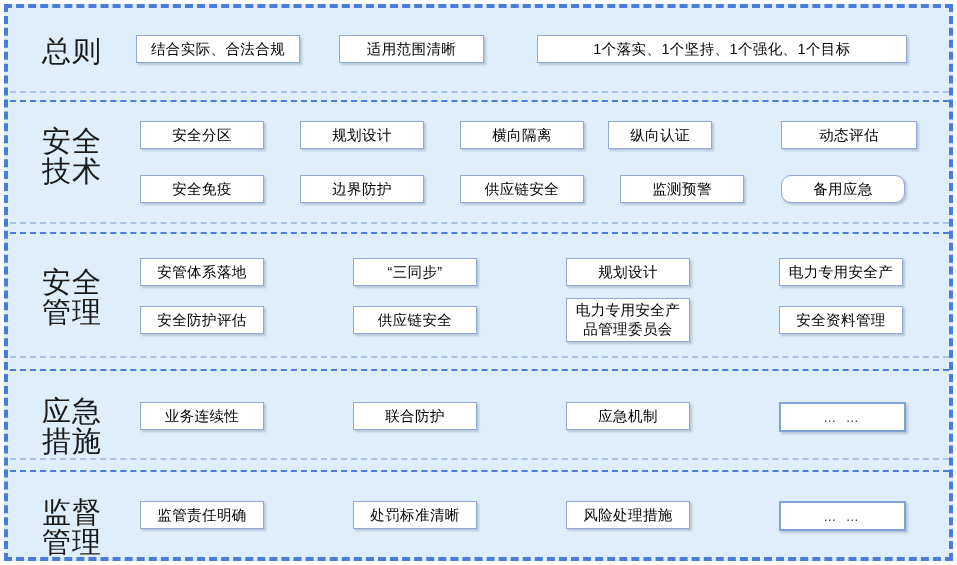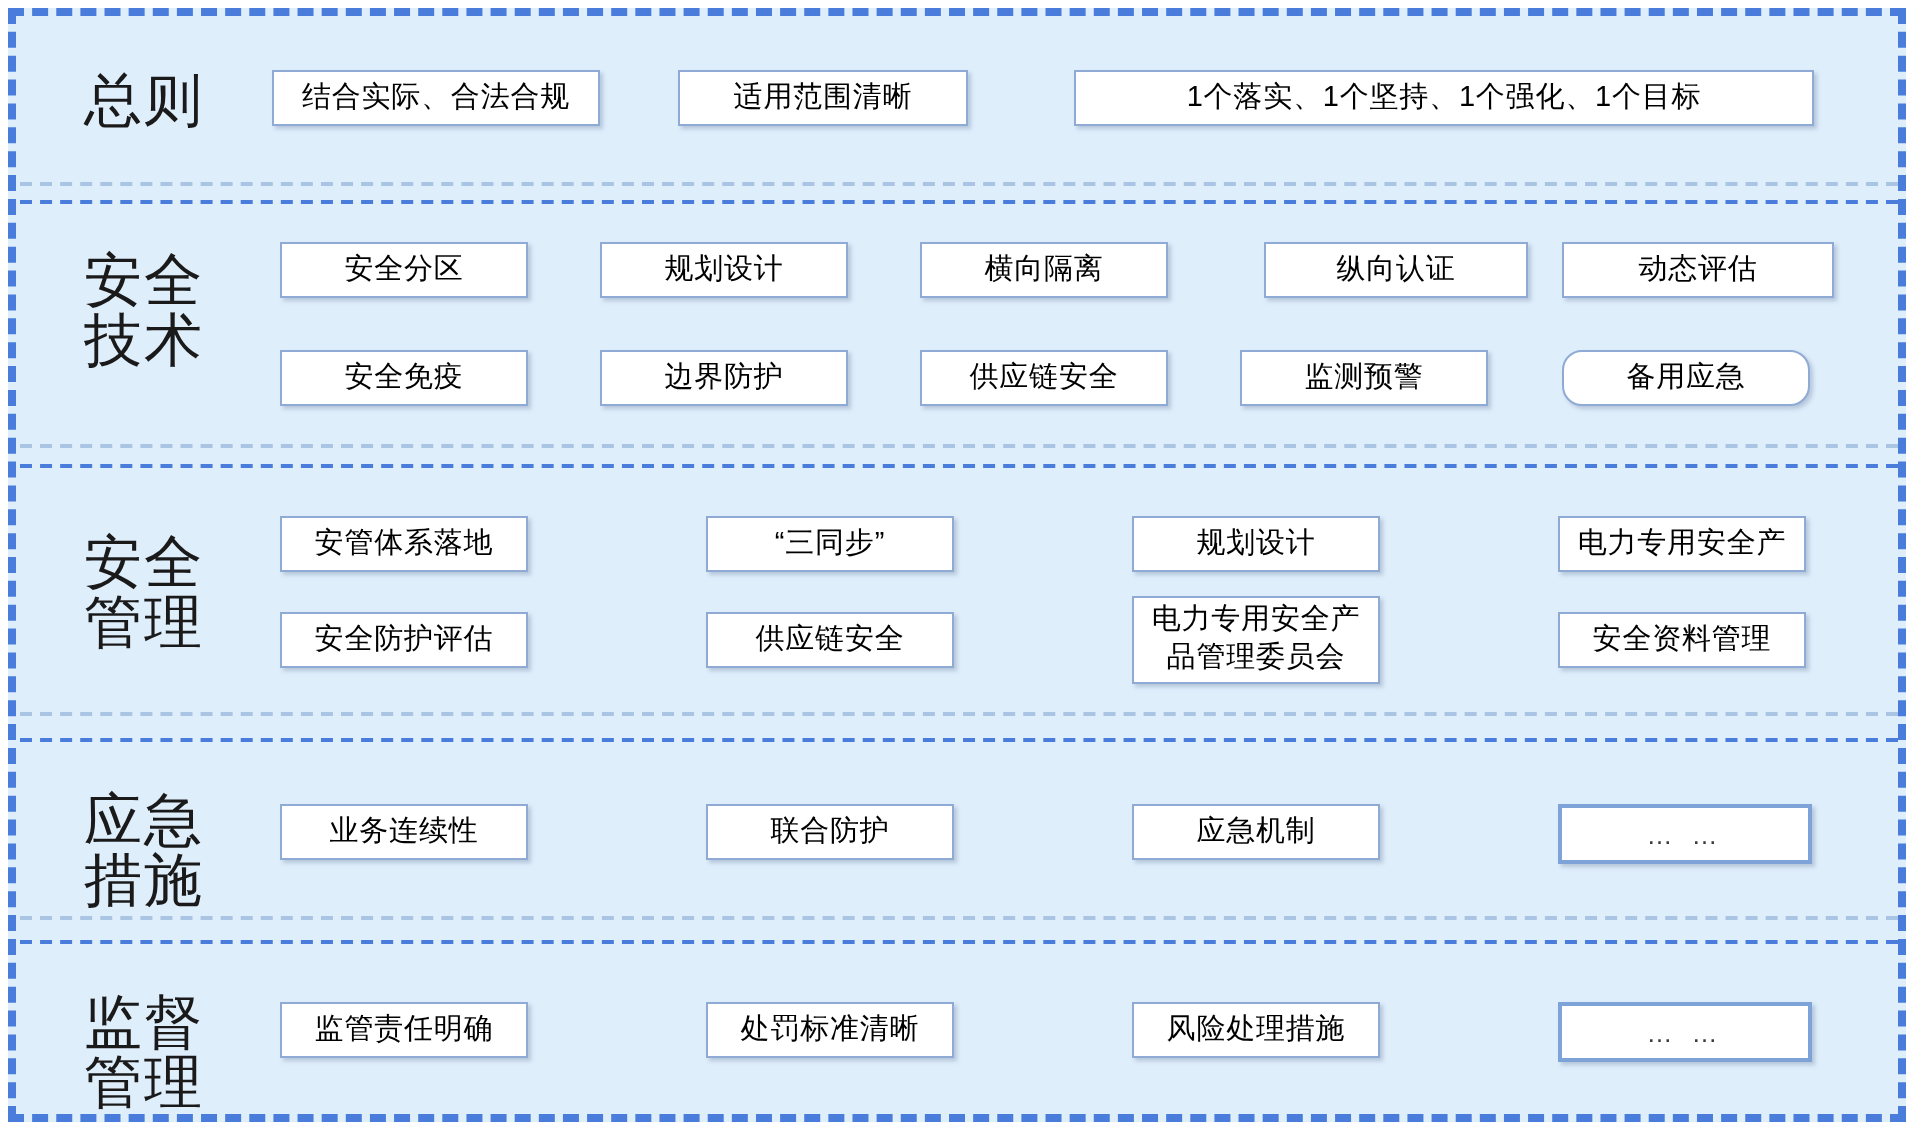--- a/index.html
+++ b/index.html
@@ -97,21 +97,21 @@
   <div class="box" style="left:339px; top:35px; width:145px; height:28px;">适用范围清晰</div>
   <div class="box" style="left:537px; top:35px; width:370px; height:28px;">1个落实、1个坚持、1个强化、1个目标</div>
   <div class="sep-light" style="top:91px;"></div>
   <div class="sep-dark" style="top:100px;"></div>
 
   <div class="row-label" style="top:126px;">安全
 技术</div>
   <div class="box" style="left:140px; top:121px; width:124px; height:28px;">安全分区</div>
   <div class="box" style="left:300px; top:121px; width:124px; height:28px;">规划设计</div>
   <div class="box" style="left:460px; top:121px; width:124px; height:28px;">横向隔离</div>
-  <div class="box" style="left:632px; top:121px; width:132px; height:28px;text-align:right;">纵向认证</div>
+  <div class="box" style="left:608px; top:121px; width:104px; height:28px;text-align:right;">纵向认证</div>
   <div class="box" style="left:781px; top:121px; width:136px; height:28px;text-align:right;">动态评估</div>
 
   <div class="box" style="left:140px; top:175px; width:124px; height:28px;">安全免疫</div>
   <div class="box" style="left:300px; top:175px; width:124px; height:28px;">边界防护</div>
   <div class="box" style="left:460px; top:175px; width:124px; height:28px;">供应链安全</div>
   <div class="box" style="left:620px; top:175px; width:124px; height:28px;">监测预警</div>
   <div class="box" style="left:781px; top:175px; width:124px; height:28px;border-radius:10px;">备用应急</div>
   <div class="sep-light" style="top:222px;"></div>
   <div class="sep-dark" style="top:232px;"></div>
 

